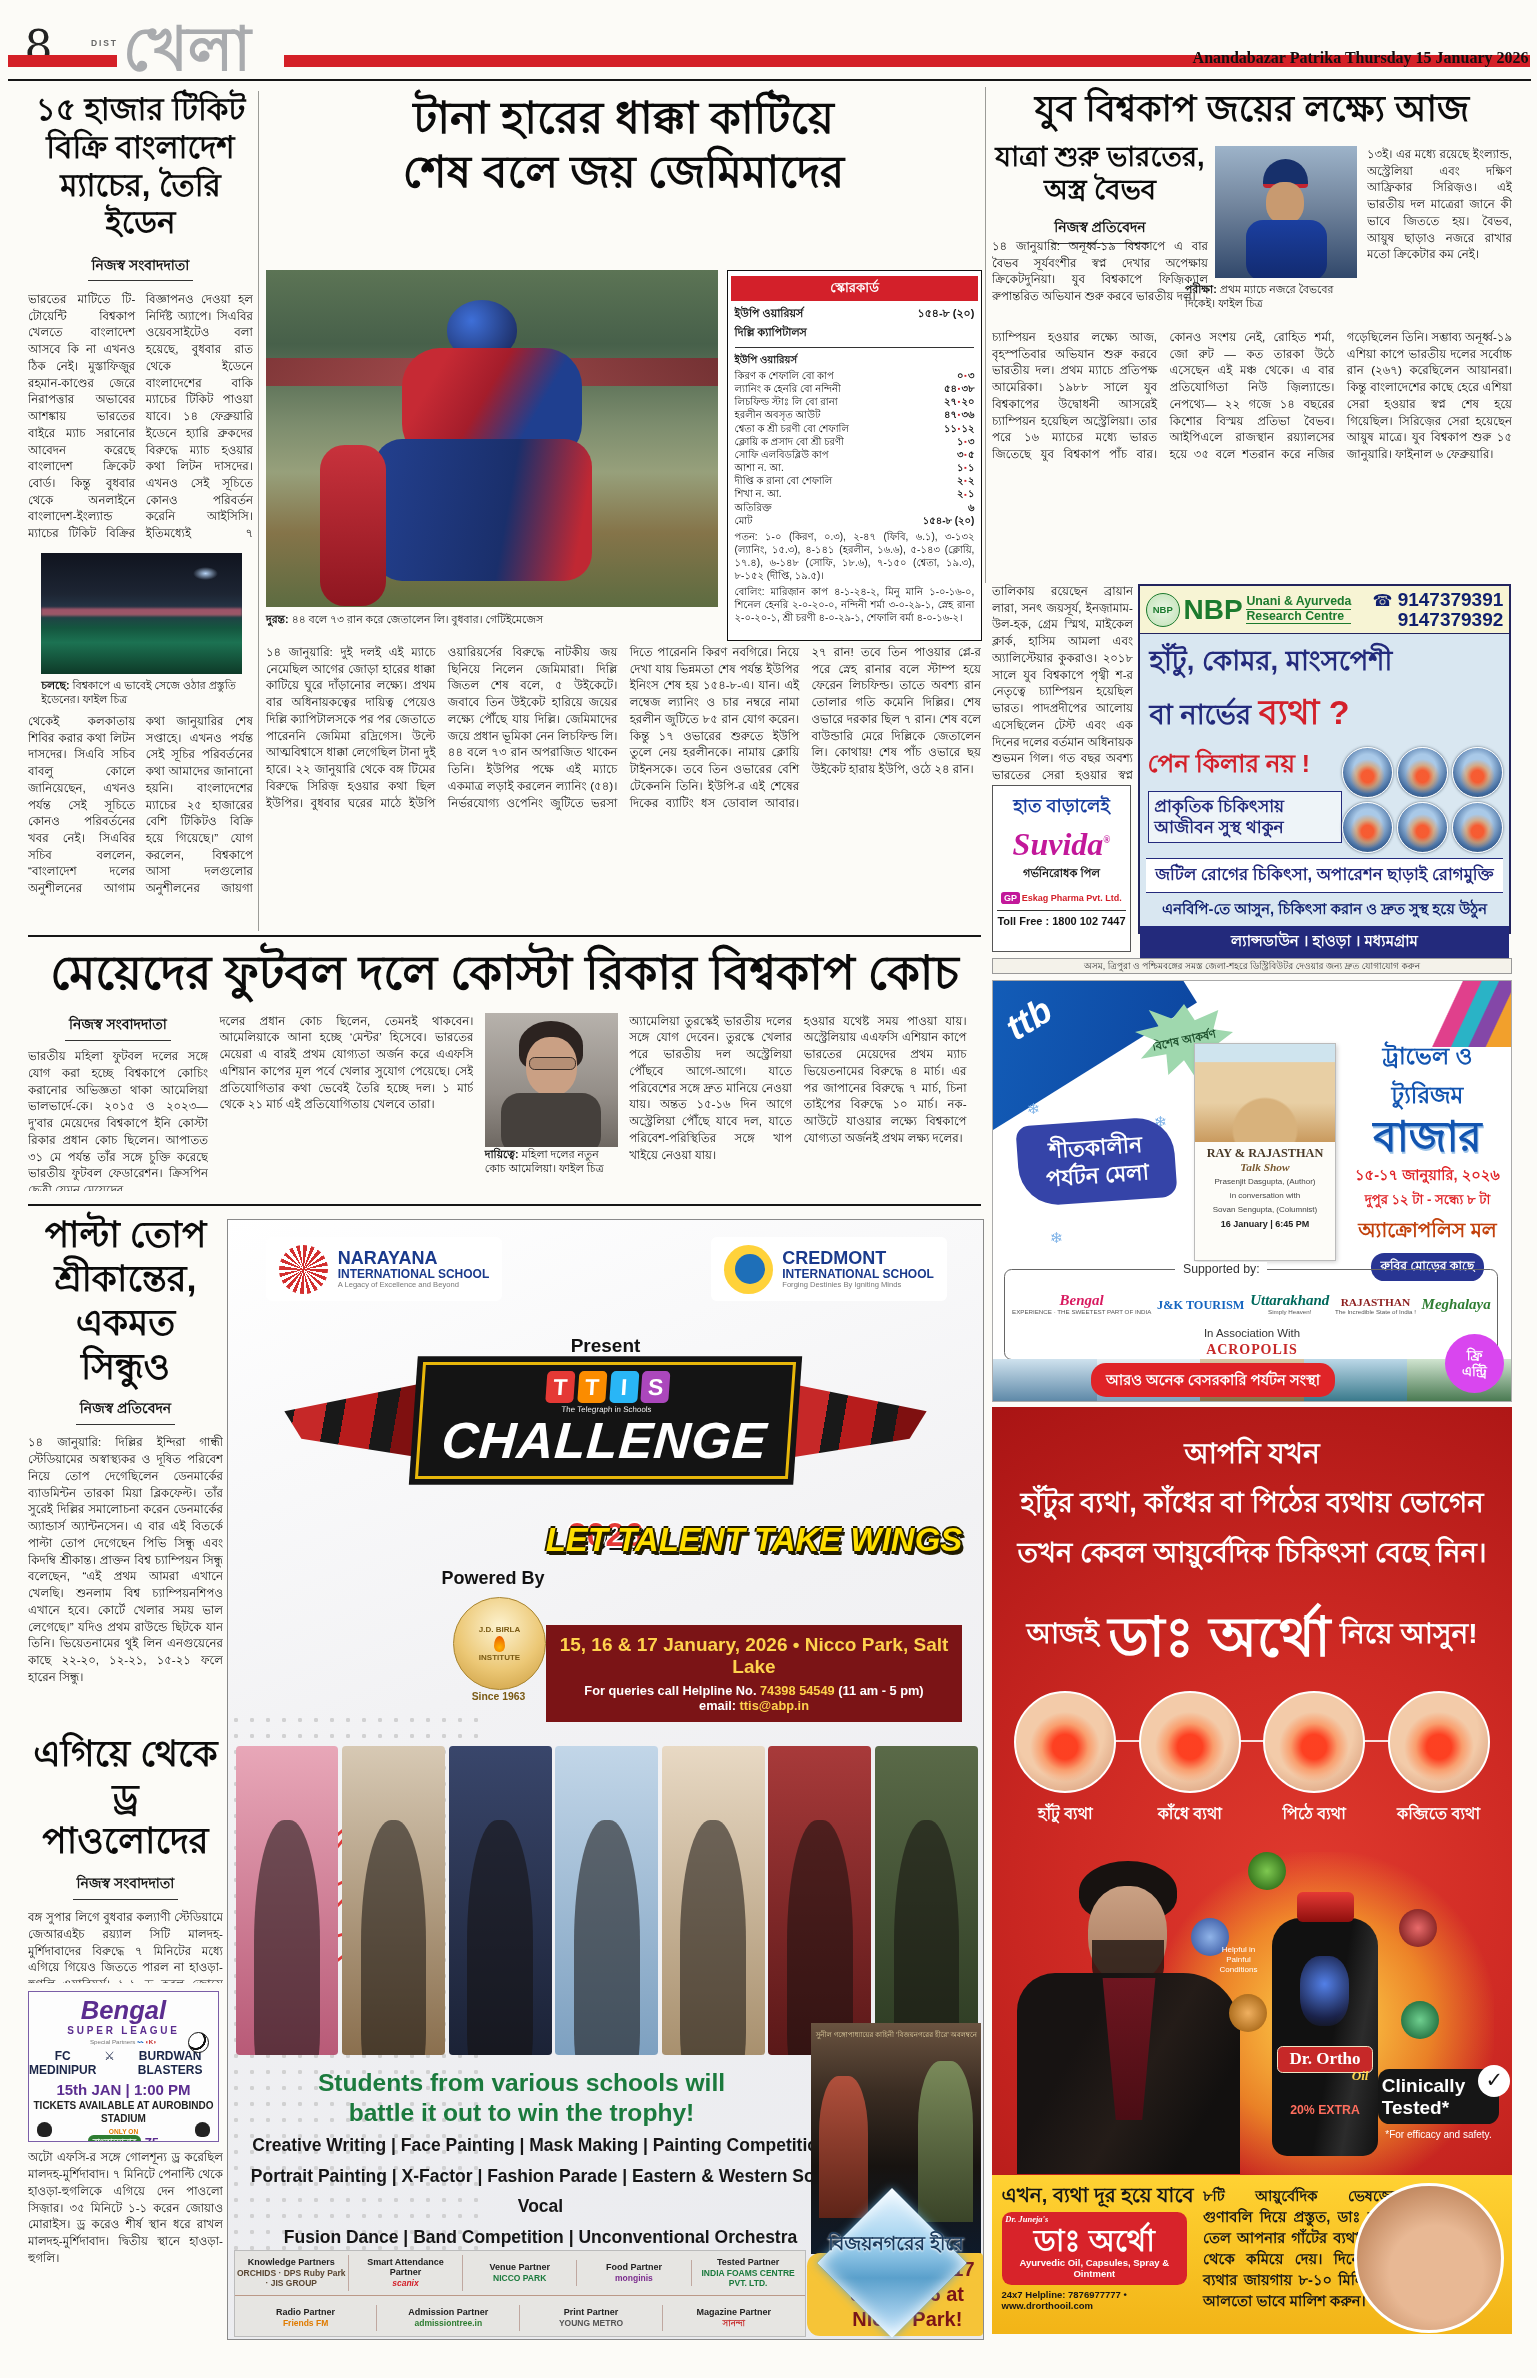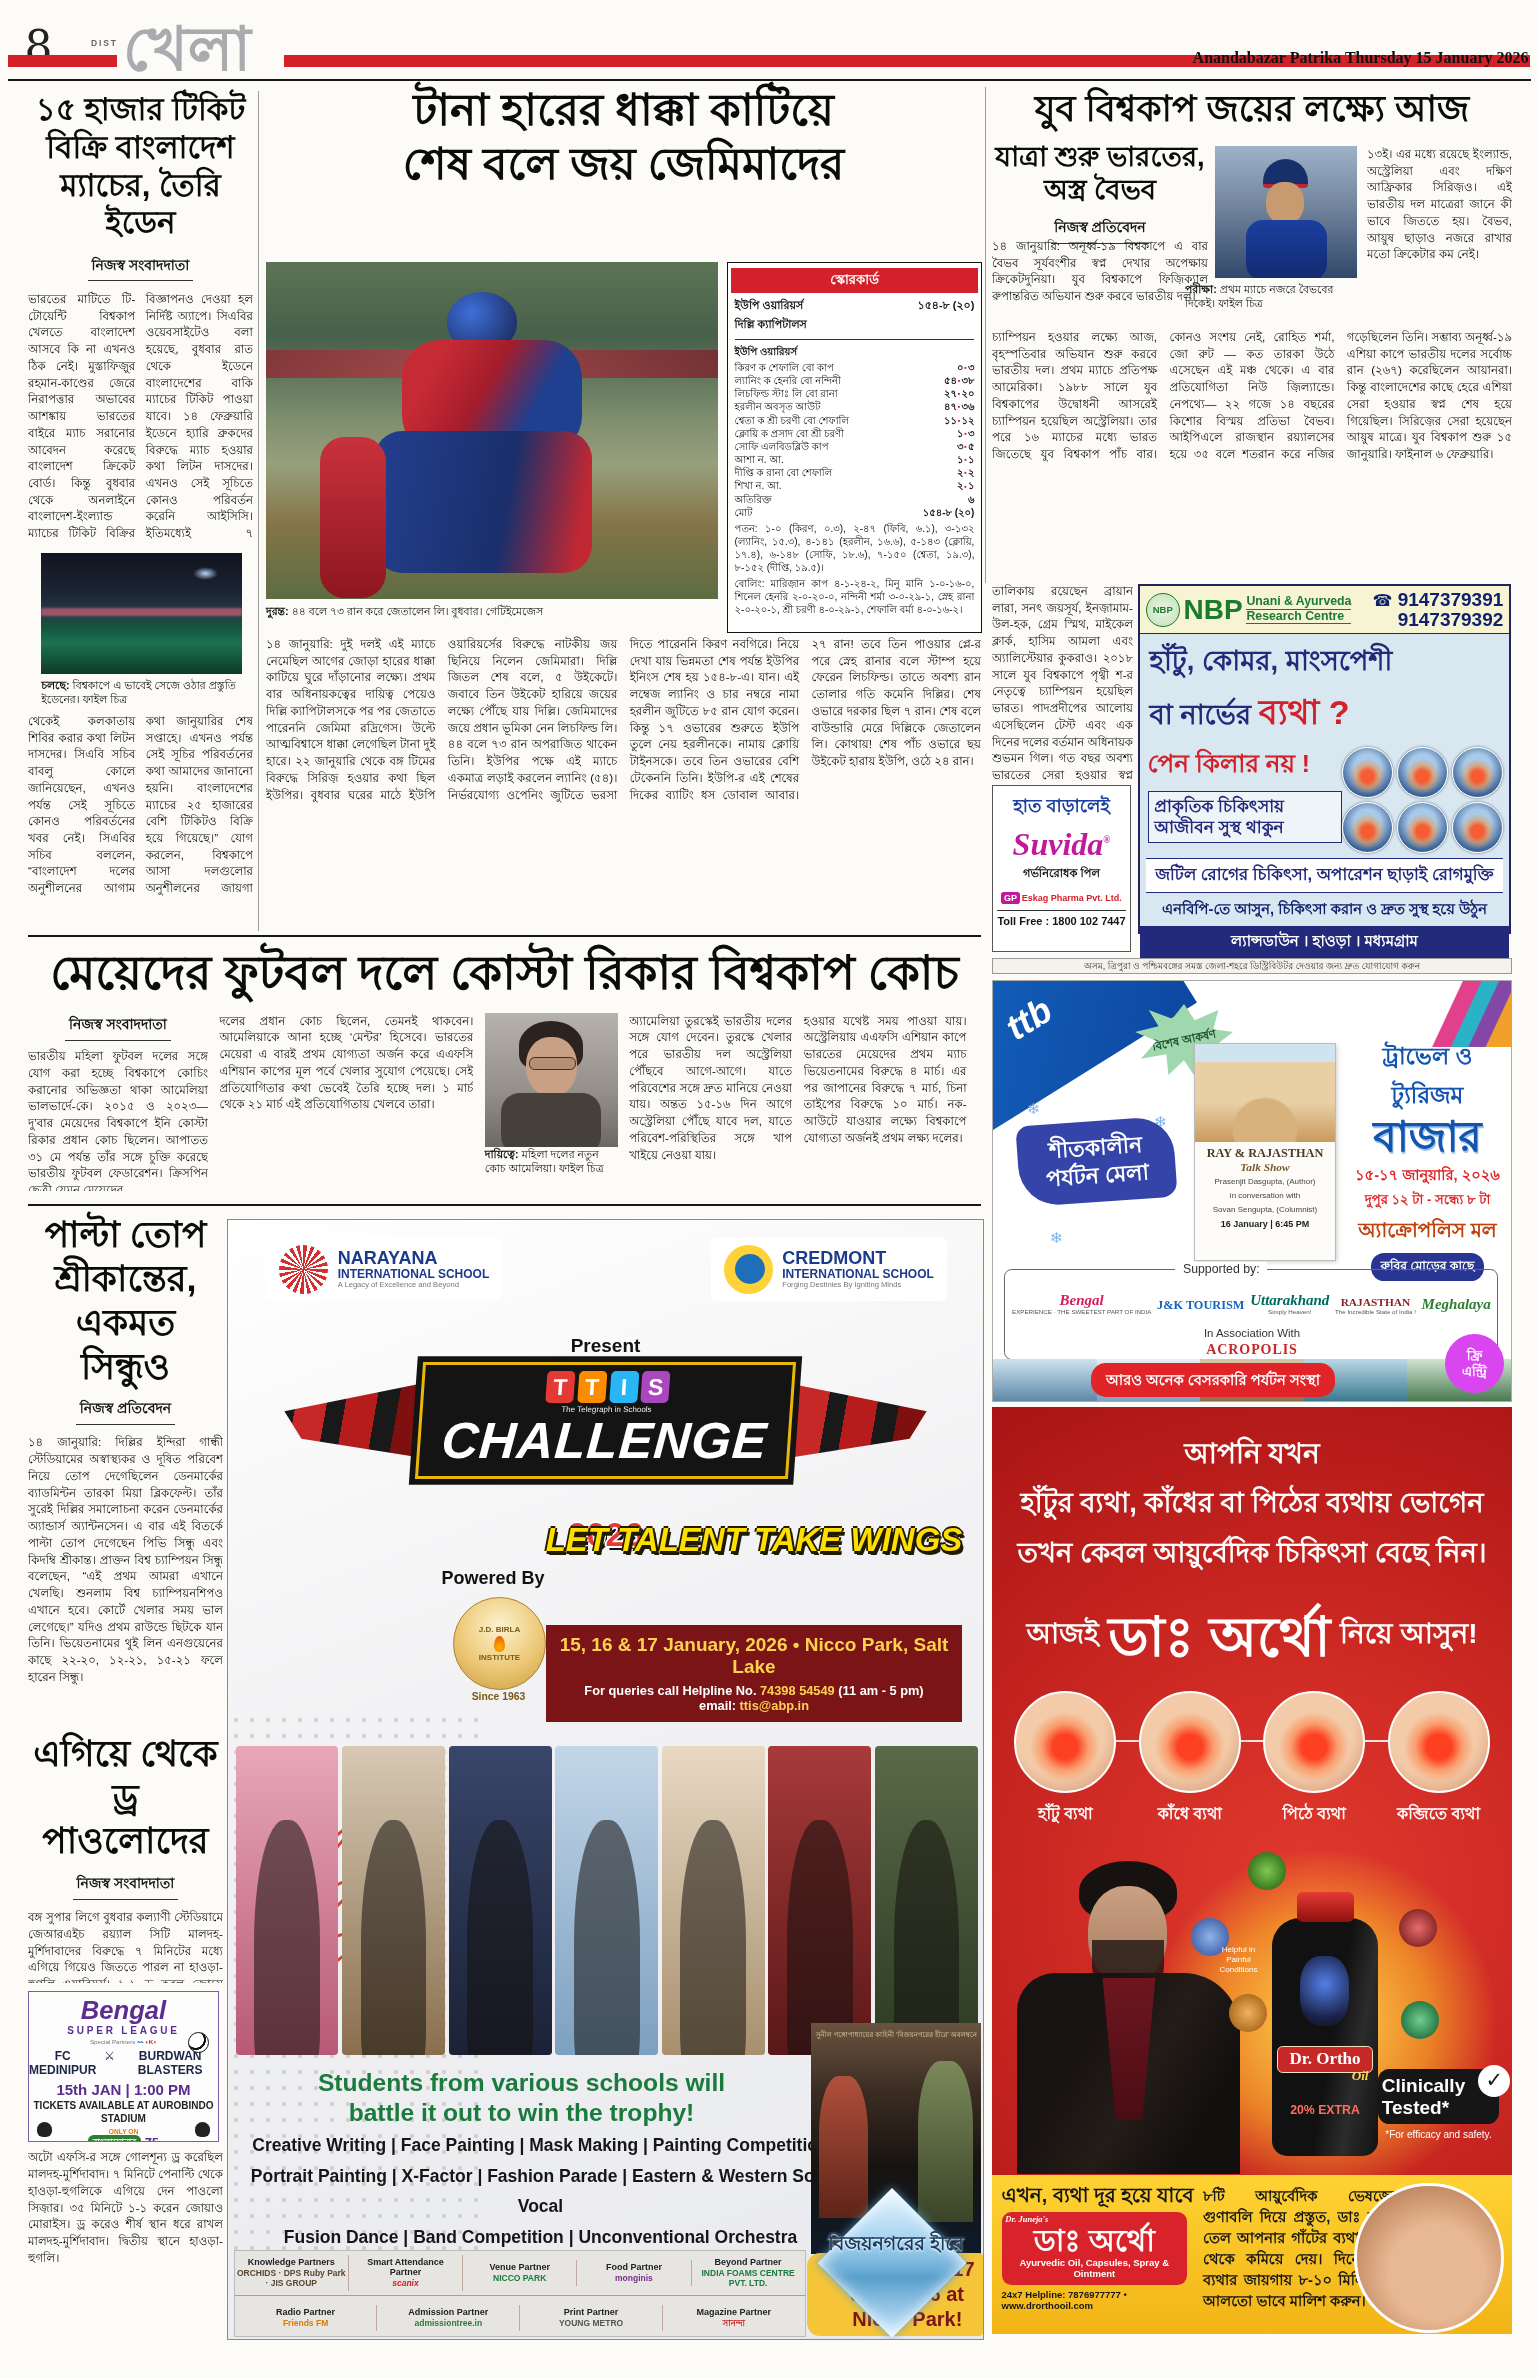--- a/index.html
+++ b/index.html
@@ -39,21 +39,21 @@
   #colA-cap{margin:4.7px 0 0 13.2px;width:201px;}
   #colA-b2{margin-top:6.6px;height:187px;overflow:hidden;}
   .ph-stadium{background:linear-gradient(180deg,#10141f 0%,#1d2533 34%,#27384a 48%,#14563f 62%,#1c7252 74%,#0e3a28 100%);}
   .ph-stadium i{position:absolute;left:0;top:46%;width:100%;height:7.6px;background:rgba(255,110,130,.55);filter:blur(0.9px);}
   .ph-stadium u{position:absolute;right:12%;top:12%;width:24.6px;height:13.2px;background:radial-gradient(rgba(190,220,255,.95),transparent 70%);}
 
   #vr1{left:258px;top:91px;height:840px;}
   #vr2{left:985px;top:87px;height:496px;}
 
   
-  #colB{left:266px;top:83px;width:715px;height:842px;}
+  #colB{left:266px;top:91px;width:715px;height:842px;}
   #colB-hl{font-size:44px;}
   #colB-ph{position:absolute;left:0;top:179px;width:452px;height:337px;}
   .ph-batter{background:linear-gradient(180deg,#5c7455 0%,#47604a 22%,#7d8d6e 46%,#97a07b 60%,#857449 78%,#5d6c41 100%);}
   .ph-batter .brd{position:absolute;left:0;top:26%;width:100%;height:28px;background:linear-gradient(90deg,#8d2b33,#b04048 40%,#7d242c);opacity:.8;}
   .ph-batter .hlm{position:absolute;left:40%;top:9%;width:70px;height:59px;border-radius:50% 50% 46% 46%;background:radial-gradient(circle at 35% 35%,#3e6fd8,#16214f);}
   .ph-batter .bdy{position:absolute;left:30%;top:23%;width:180px;height:114px;border-radius:38px;background:linear-gradient(120deg,#c62a34 20%,#a41d2b 45%,#1f3f8f 70%);}
   .ph-batter .lwr{position:absolute;left:24%;top:50%;width:218px;height:142px;border-radius:28px;background:linear-gradient(100deg,#23408f,#1a2f6b 60%,#c02833 92%);}
   .ph-batter .pad{position:absolute;left:12%;top:52%;width:66px;height:161px;border-radius:24.6px;background:linear-gradient(#c8323c,#8e1620);}
   #colB-cap{position:absolute;left:0;top:521px;width:452px;}
   #colB-body{position:absolute;left:0;top:553px;width:715px;height:290px;overflow:hidden;}
@@ -737,21 +737,21 @@
           </div>
         <div class="pcell">
             <span class="plab">Venue Partner</span>
             <span class="pname pn3">NICCO PARK</span>
           </div>
         <div class="pcell">
             <span class="plab">Food Partner</span>
             <span class="pname pn4">monginis</span>
           </div>
         <div class="pcell">
-            <span class="plab">Beyond Partner</span>
+            <span class="plab">Tested Partner</span>
             <span class="pname pn5">INDIA FOAMS CENTRE PVT. LTD.</span>
           </div>
       </div>
       <div class="prow">
         <div class="pcell">
             <span class="plab">Radio Partner</span>
             <span class="pname pn6">Friends FM</span>
           </div>
         <div class="pcell">
             <span class="plab">Admission Partner</span>

